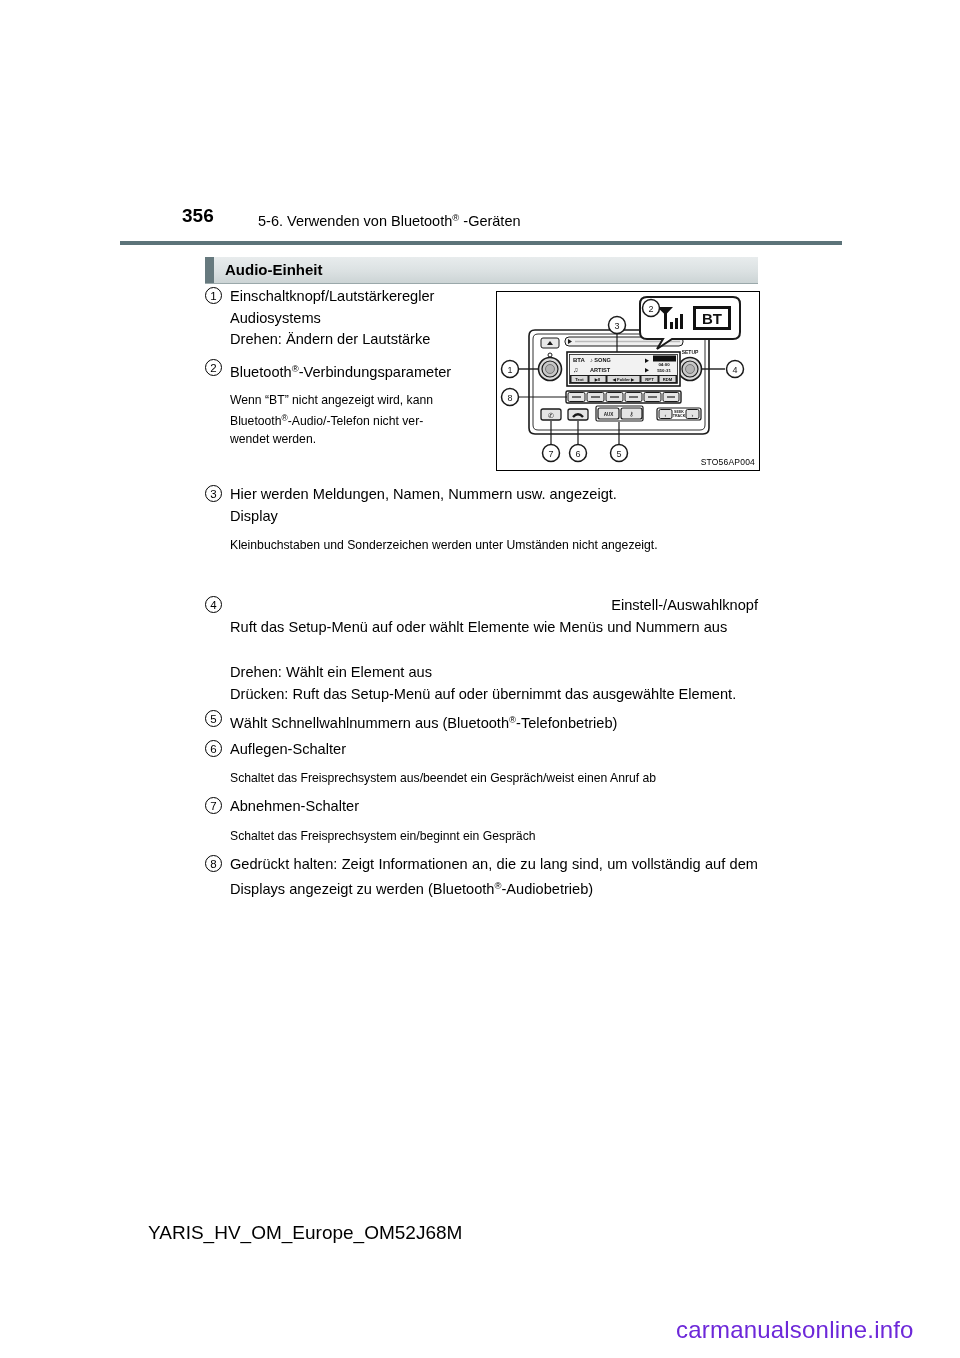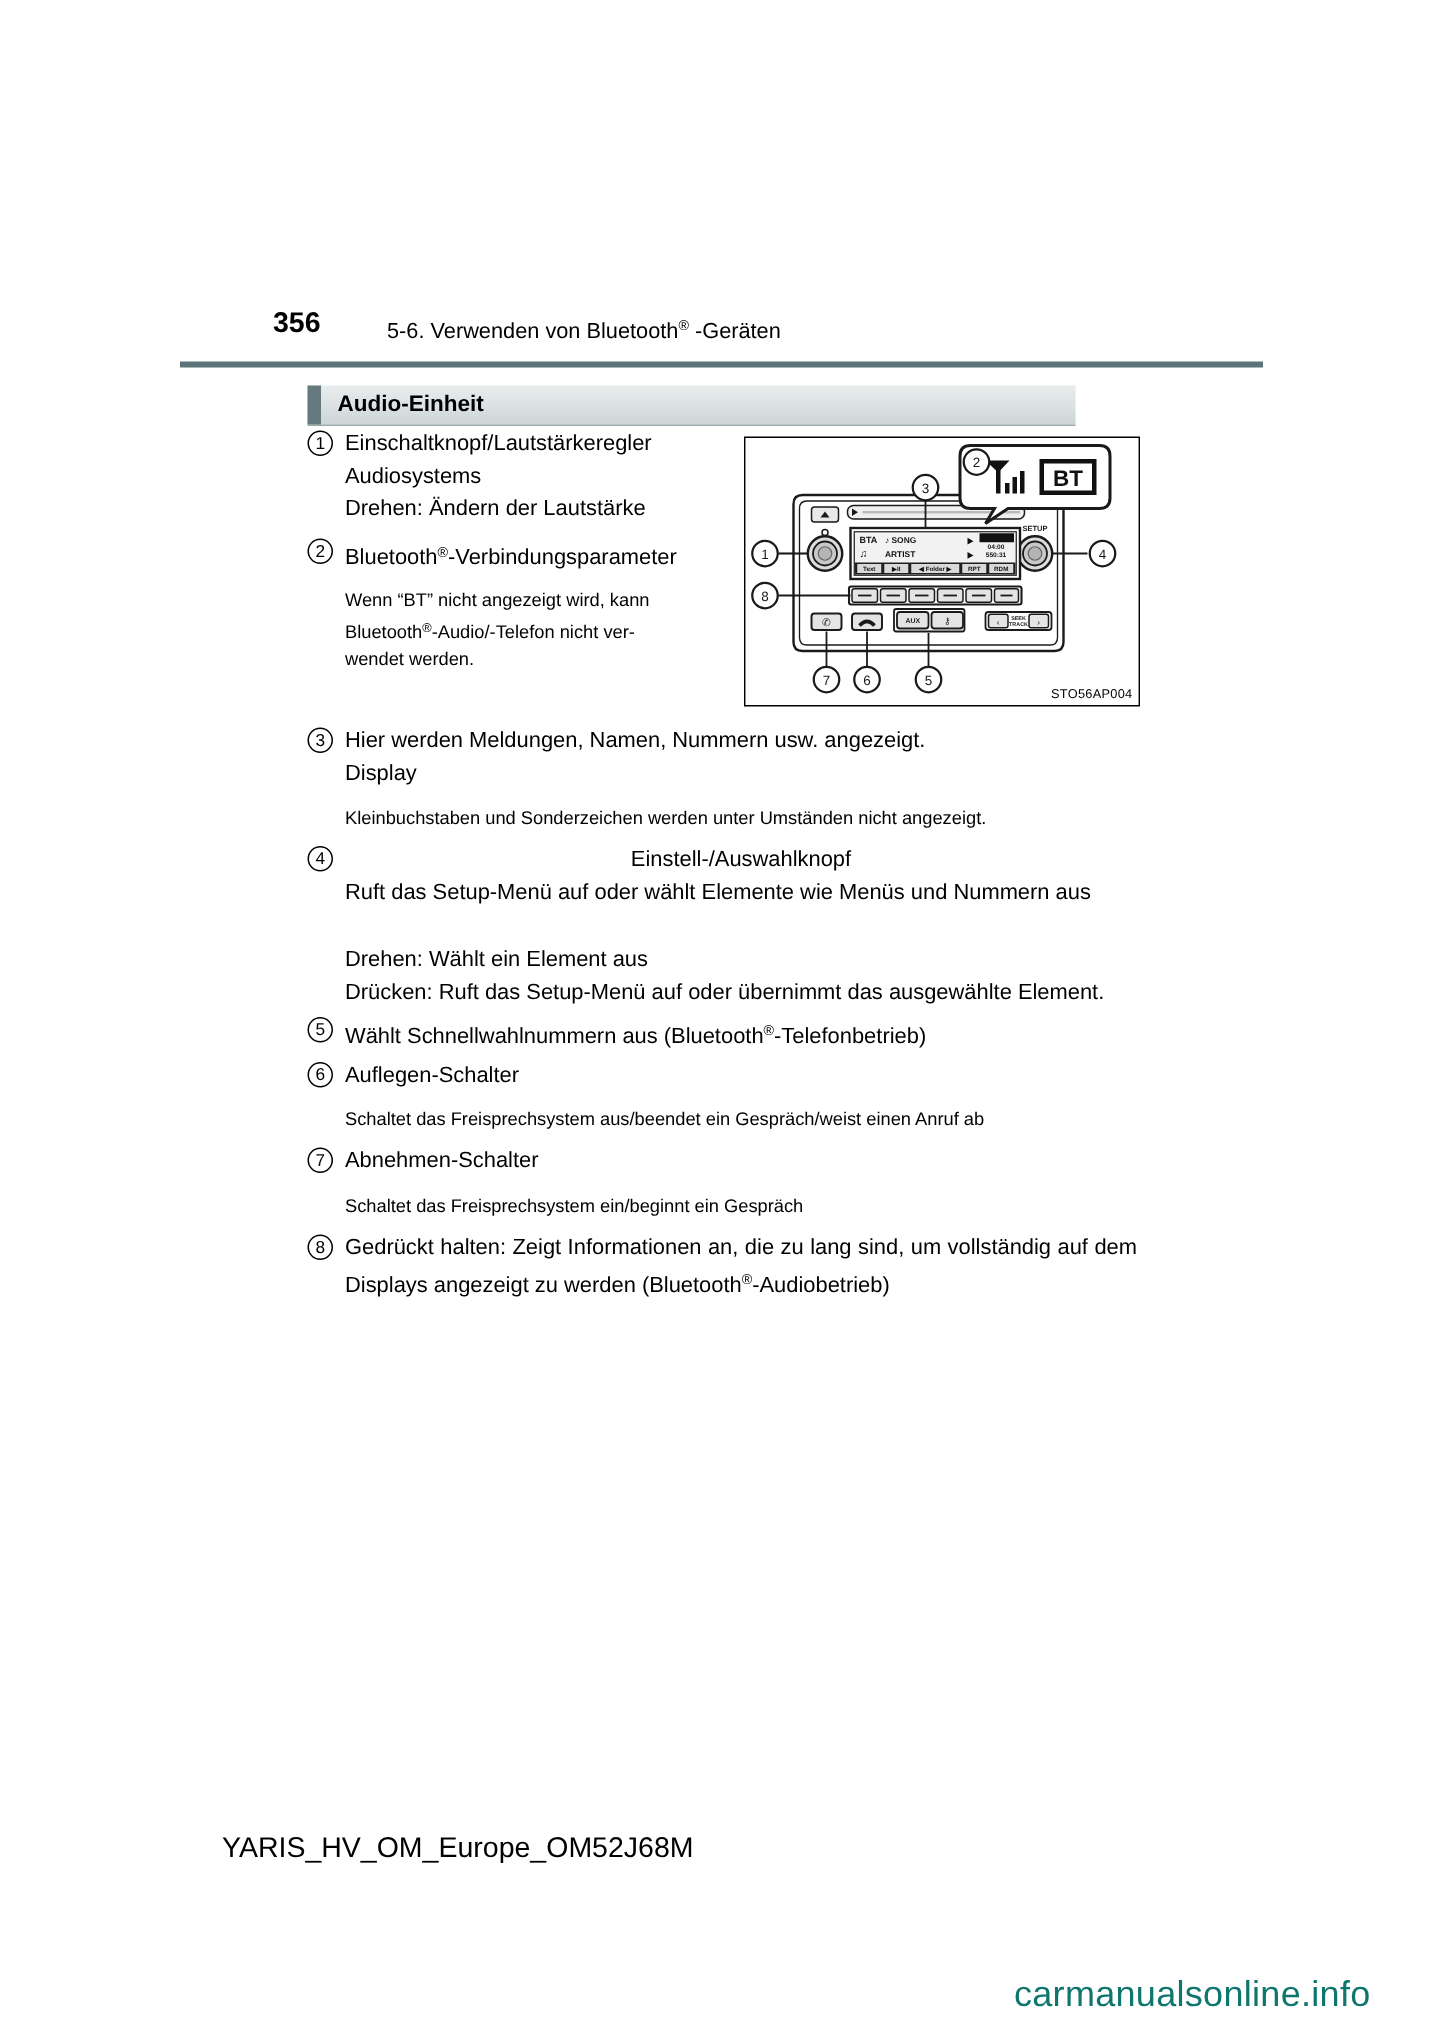--- a/index.html
+++ b/index.html
@@ -56,21 +56,21 @@
     width: 722px;
     height: 4px;
     background: #5c7379;
   }
 
   
   .section-bar {
     position: absolute;
     left: 205px;
     top: 257px;
-    width: 512px;
+    width: 553px;
     height: 26px;
     background: linear-gradient(to bottom, #e8eced 0%, #dbe1e2 55%, #ccd4d5 100%);
     border-bottom: 1px solid #9aa8aa;
   }
   .section-bar-accent {
     position: absolute;
     left: 0; top: 0;
     width: 9px; height: 26px;
     background: #66797e;
   }
@@ -158,21 +158,21 @@
     position: absolute;
     left: 148px;
     top: 1222px;
     font-size: 19px;
   }
   .watermark {
     position: absolute;
     left: 676px;
     top: 1316px;
     font-size: 24px;
-    color: #0f766e;
+    color: #6d28d9;
     letter-spacing: 0.2px;
   }
 </style>
 </head>
 <body>
 
 <div class="page">
 
   <div class="header">
     <div class="page-number">356</div>
@@ -361,21 +361,21 @@
         <div>Display</div>
       </div>
       <div class="sub" style="margin-top:9px;">Kleinbuchstaben und Sonderzeichen werden unter Umständen nicht angezeigt.</div>
     </div>
 
     <div class="gap-s"></div>
 
     <div class="item">
       <div class="num">4</div>
       <div class="itext justify">
-        <div style="text-align:center;">Einstell-/Auswahlknopf</div>
+        <div style="text-align:right;margin-top:32px;">Einstell-/Auswahlknopf</div>
         <div>Ruft das Setup-Menü auf oder wählt Elemente wie Menüs und Nummern aus</div>
       </div>
       <div class="itext" style="margin-top:24px;">
         <div>Drehen: Wählt ein Element aus</div>
         <div>Drücken: Ruft das Setup-Menü auf oder übernimmt das ausgewählte Element.</div>
       </div>
     </div>
 
     <div class="gap-s"></div>
 

